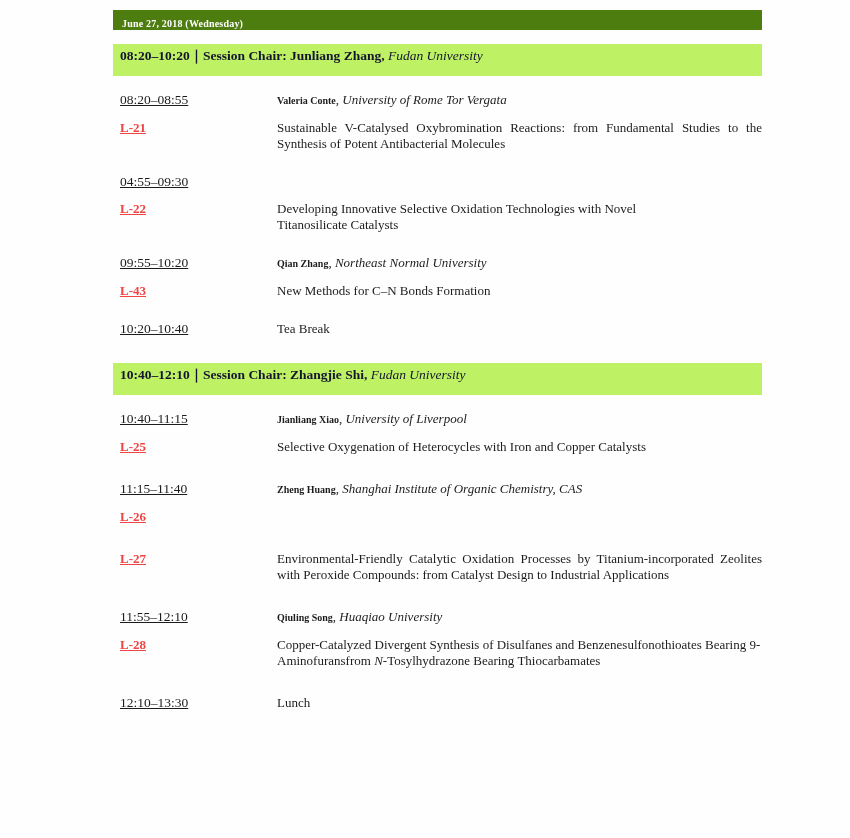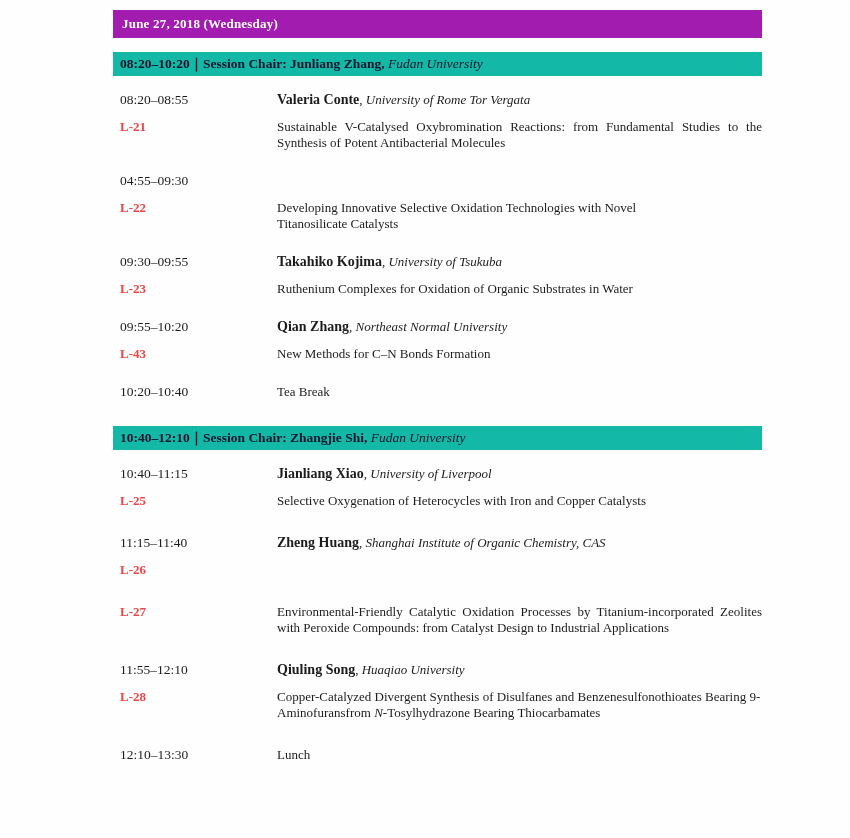--- a/index.html
+++ b/index.html
@@ -3,35 +3,35 @@
 <meta charset="utf-8">
 <style>
   html,body{margin:0;padding:0;}
   body{
     width:850px;height:838px;background:#fefefe;
     font-family:"Liberation Serif", serif;color:#1c1c1c;
     overflow:hidden;
   }
   .page{padding:10px 88px 0 113px;}
   .datebar{
-    background:#a21caf;color:#ffffff;font-weight:bold;
-    font-size:13px;height:28px;line-height:28px;
+    background:#4d7c0f;color:#ffffff;font-weight:bold;
+    font-size:10px;height:20px;line-height:28px;
     padding:0 9px;box-sizing:border-box;letter-spacing:.2px;
   }
   .sessionbar{
-    background:#14b8a6;color:#14142e;font-weight:bold;
-    font-size:13.5px;height:24px;line-height:24px;
+    background:#bef264;color:#14142e;font-weight:bold;
+    font-size:13.5px;height:32px;line-height:24px;
     padding:0 7px;box-sizing:border-box;margin-top:14px;margin-bottom:10px;
   }
   .sessionbar .affil{font-style:italic;font-weight:normal;}
   .session-body{padding-top:6px;}
   .row{display:flex;align-items:flex-start;}
-  .cl{width:164px;flex:none;padding-left:7px;box-sizing:border-box;font-size:13.5px;line-height:16px;}
+  .cl{width:164px;flex:none;padding-left:7px;box-sizing:border-box;font-size:13.5px;line-height:16px;text-decoration:underline;}
   .cr{width:485px;flex:none;font-size:13px;line-height:16px;}
-  .speaker{font-weight:bold;font-size:14px;}
+  .speaker{font-weight:bold;font-size:10px;}
   .affil{font-style:italic;}
   .code{color:#ef4444;font-weight:bold;font-size:13px;}
   .srow{margin-bottom:11px;}
   .talk{margin-bottom:22px;}
   .s2 .talk{margin-bottom:26px;}
   .title.j{text-align:justify;}
   .title.narrow{max-width:412px;}
   .break-row{margin-bottom:26px;}
   .break-row.tail{margin-top:10px;}
   .it{font-style:italic;}
@@ -66,30 +66,20 @@
       <div class="talk">
         <div class="row srow">
           <div class="cl">04:55–09:30</div>
         </div>
         <div class="row">
           <div class="cl code">L-22</div>
           <div class="cr title narrow">Developing Innovative Selective Oxidation Technologies with Novel Titanosilicate Catalysts</div>
         </div>
       </div>
 
-      <div class="talk">
-        <div class="row srow">
-          <div class="cl">09:30–09:55</div>
-          <div class="cr"><span class="speaker">Takahiko Kojima</span><span>, </span><span class="affil">University of Tsukuba</span></div>
-        </div>
-        <div class="row">
-          <div class="cl code">L-23</div>
-          <div class="cr title">Ruthenium Complexes for Oxidation of Organic Substrates in Water</div>
-        </div>
-      </div>
 
       <div class="talk">
         <div class="row srow">
           <div class="cl">09:55–10:20</div>
           <div class="cr"><span class="speaker">Qian Zhang</span><span>, </span><span class="affil">Northeast Normal University</span></div>
         </div>
         <div class="row">
           <div class="cl code">L-43</div>
           <div class="cr title">New Methods for C–N Bonds Formation</div>
         </div>

